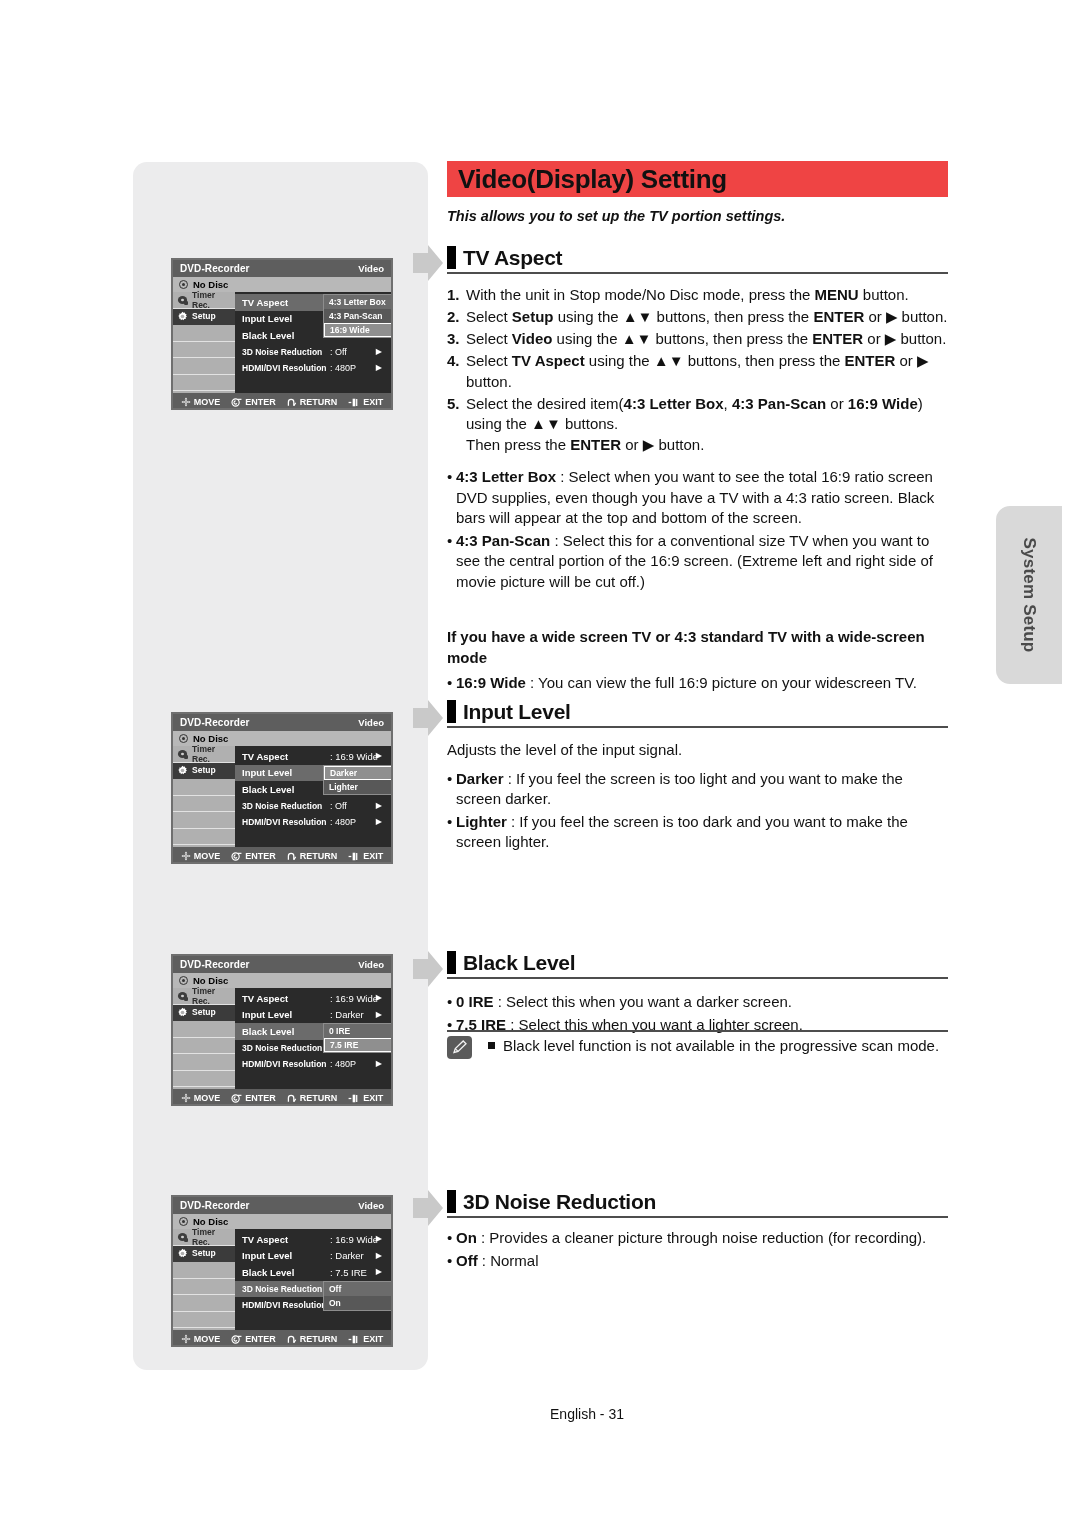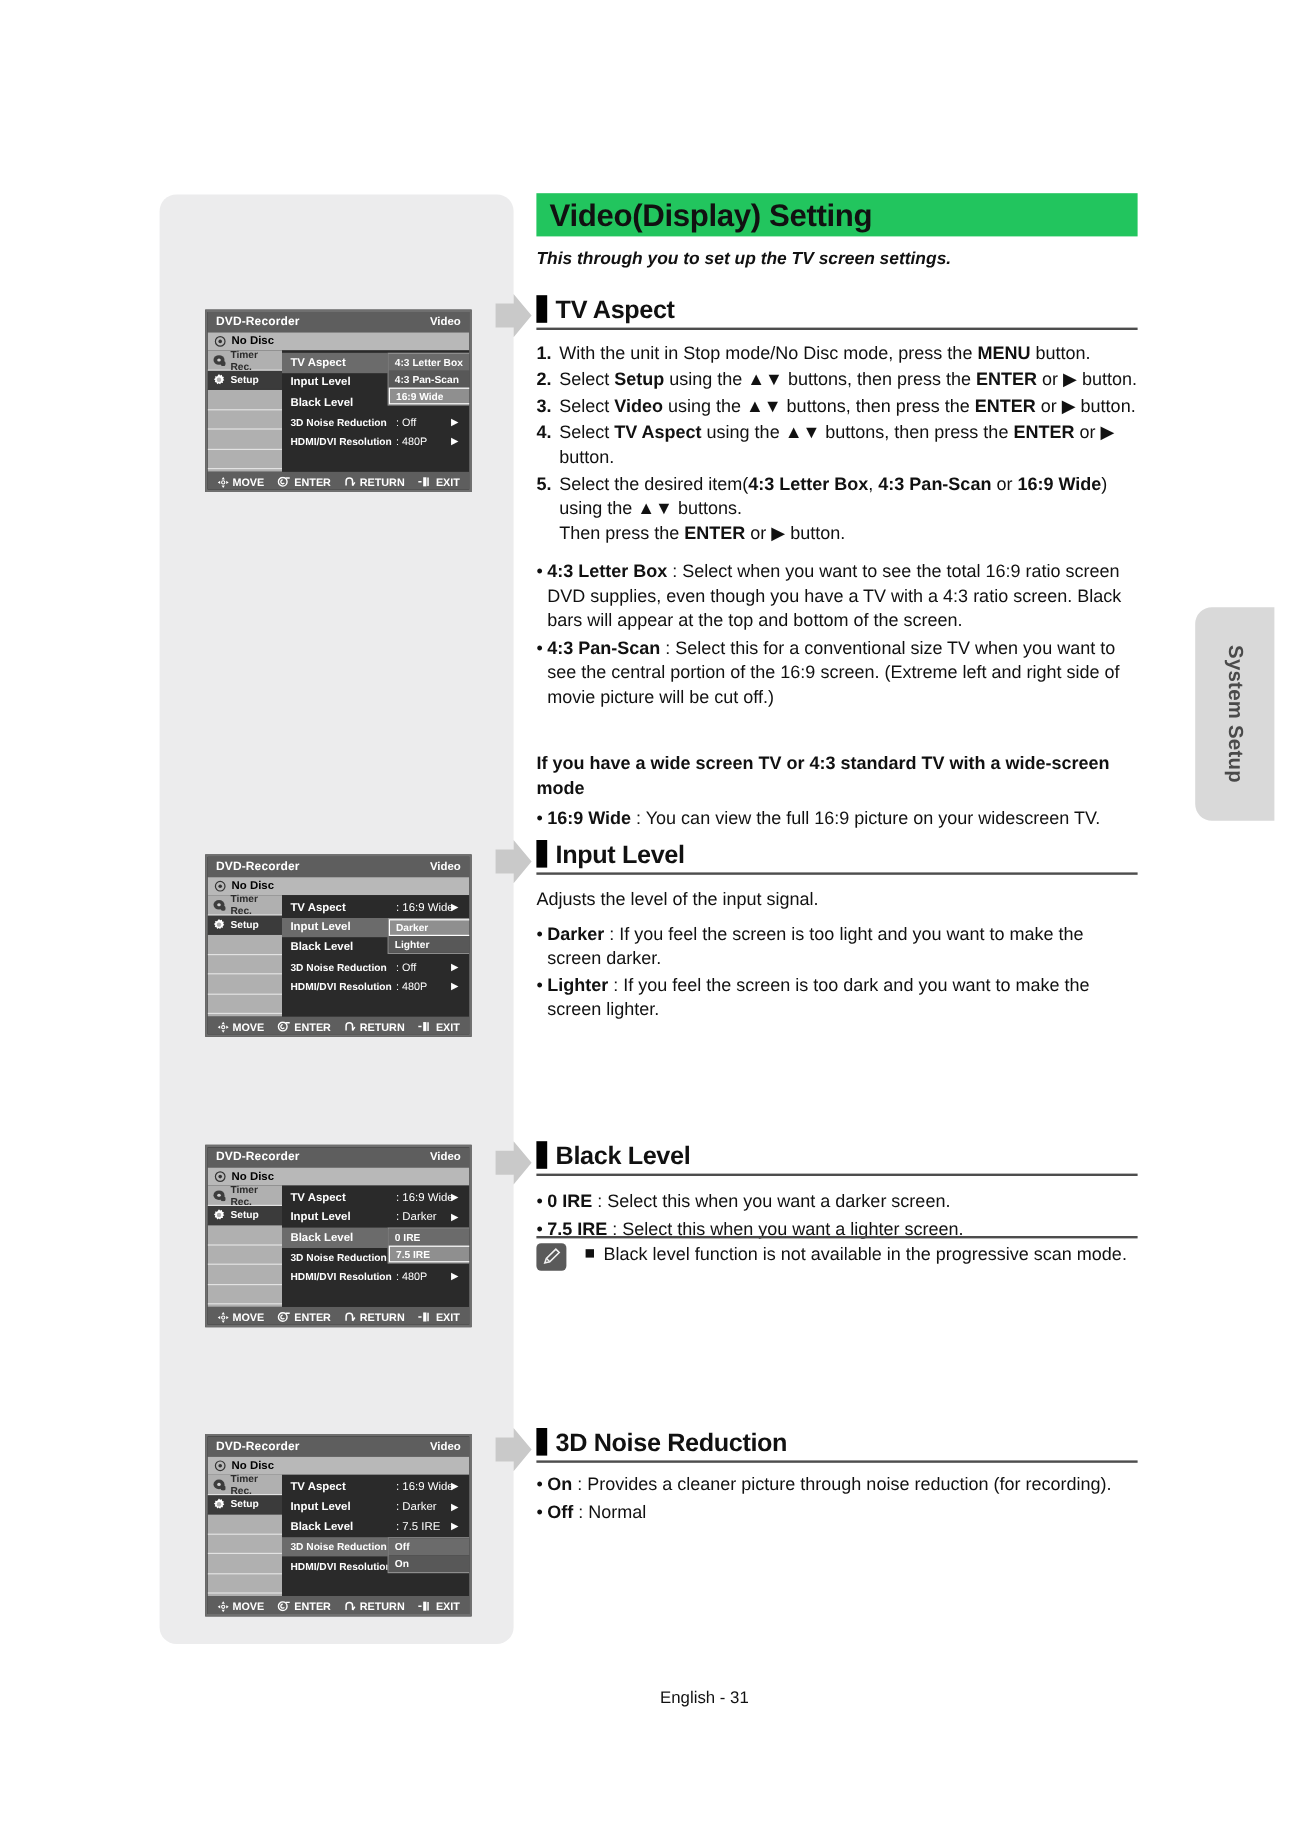--- a/index.html
+++ b/index.html
@@ -54,21 +54,21 @@
     letter-spacing: .2px;
   }
 
   
   .title-bar {
     position: absolute;
     left: 447px;
     top: 161px;
     width: 501px;
     height: 36px;
-    background: #22c55e;
+    background: #ef4444;
     display: flex;
     align-items: center;
   }
   .title-bar .title-text {
     font-size: 26px;
     font-weight: bold;
     letter-spacing: -0.3px;
     padding-left: 11px;
     color: #111;
   }
@@ -289,21 +289,21 @@
     border: 1.4px solid #ffffff;
   }
 
   .osd-foot {
     height: 18px;
     background: #5e5e5e;
     display:flex; align-items:center; justify-content:center;
     gap: 11px;
   }
   .osd-foot .fi {
-    display:flex; align-items:flex-start;
+    display:flex; align-items:center;
     font-size: 9px; font-weight: bold; color:#fff;
     white-space: nowrap;
   }
   .osd-foot .fi .g { margin-right:3px; display:flex; align-items:center; }
 
   .pagenum {
     position: absolute;
     left: 447px;
     top: 1406px;
     width: 280px;
@@ -319,21 +319,21 @@
 
   <div class="left-panel"></div>
 
   <div class="side-tab">
     <span>System Setup</span>
   </div>
 
   <div class="title-bar">
     <div class="title-text">Video(Display) Setting</div>
   </div>
-  <div class="subtitle">This through you to set up the TV screen settings.</div>
+  <div class="subtitle">This allows you to set up the TV portion settings.</div>
 
   <div class="arrow" style="left:411px; top:243px;">
     <svg width="34" height="40" viewBox="0 0 34 40">
         <path d="M2 10 L17 10 L17 2 L32 20 L17 38 L17 30 L2 30 Z" fill="#c9c9c9"></path>
       </svg>
   </div>
   <div class="section-head" style="left:447px; top:246px;">
     <span class="bar"></span><span class="htext">TV Aspect</span>
     <div class="rule"></div>
   </div>

